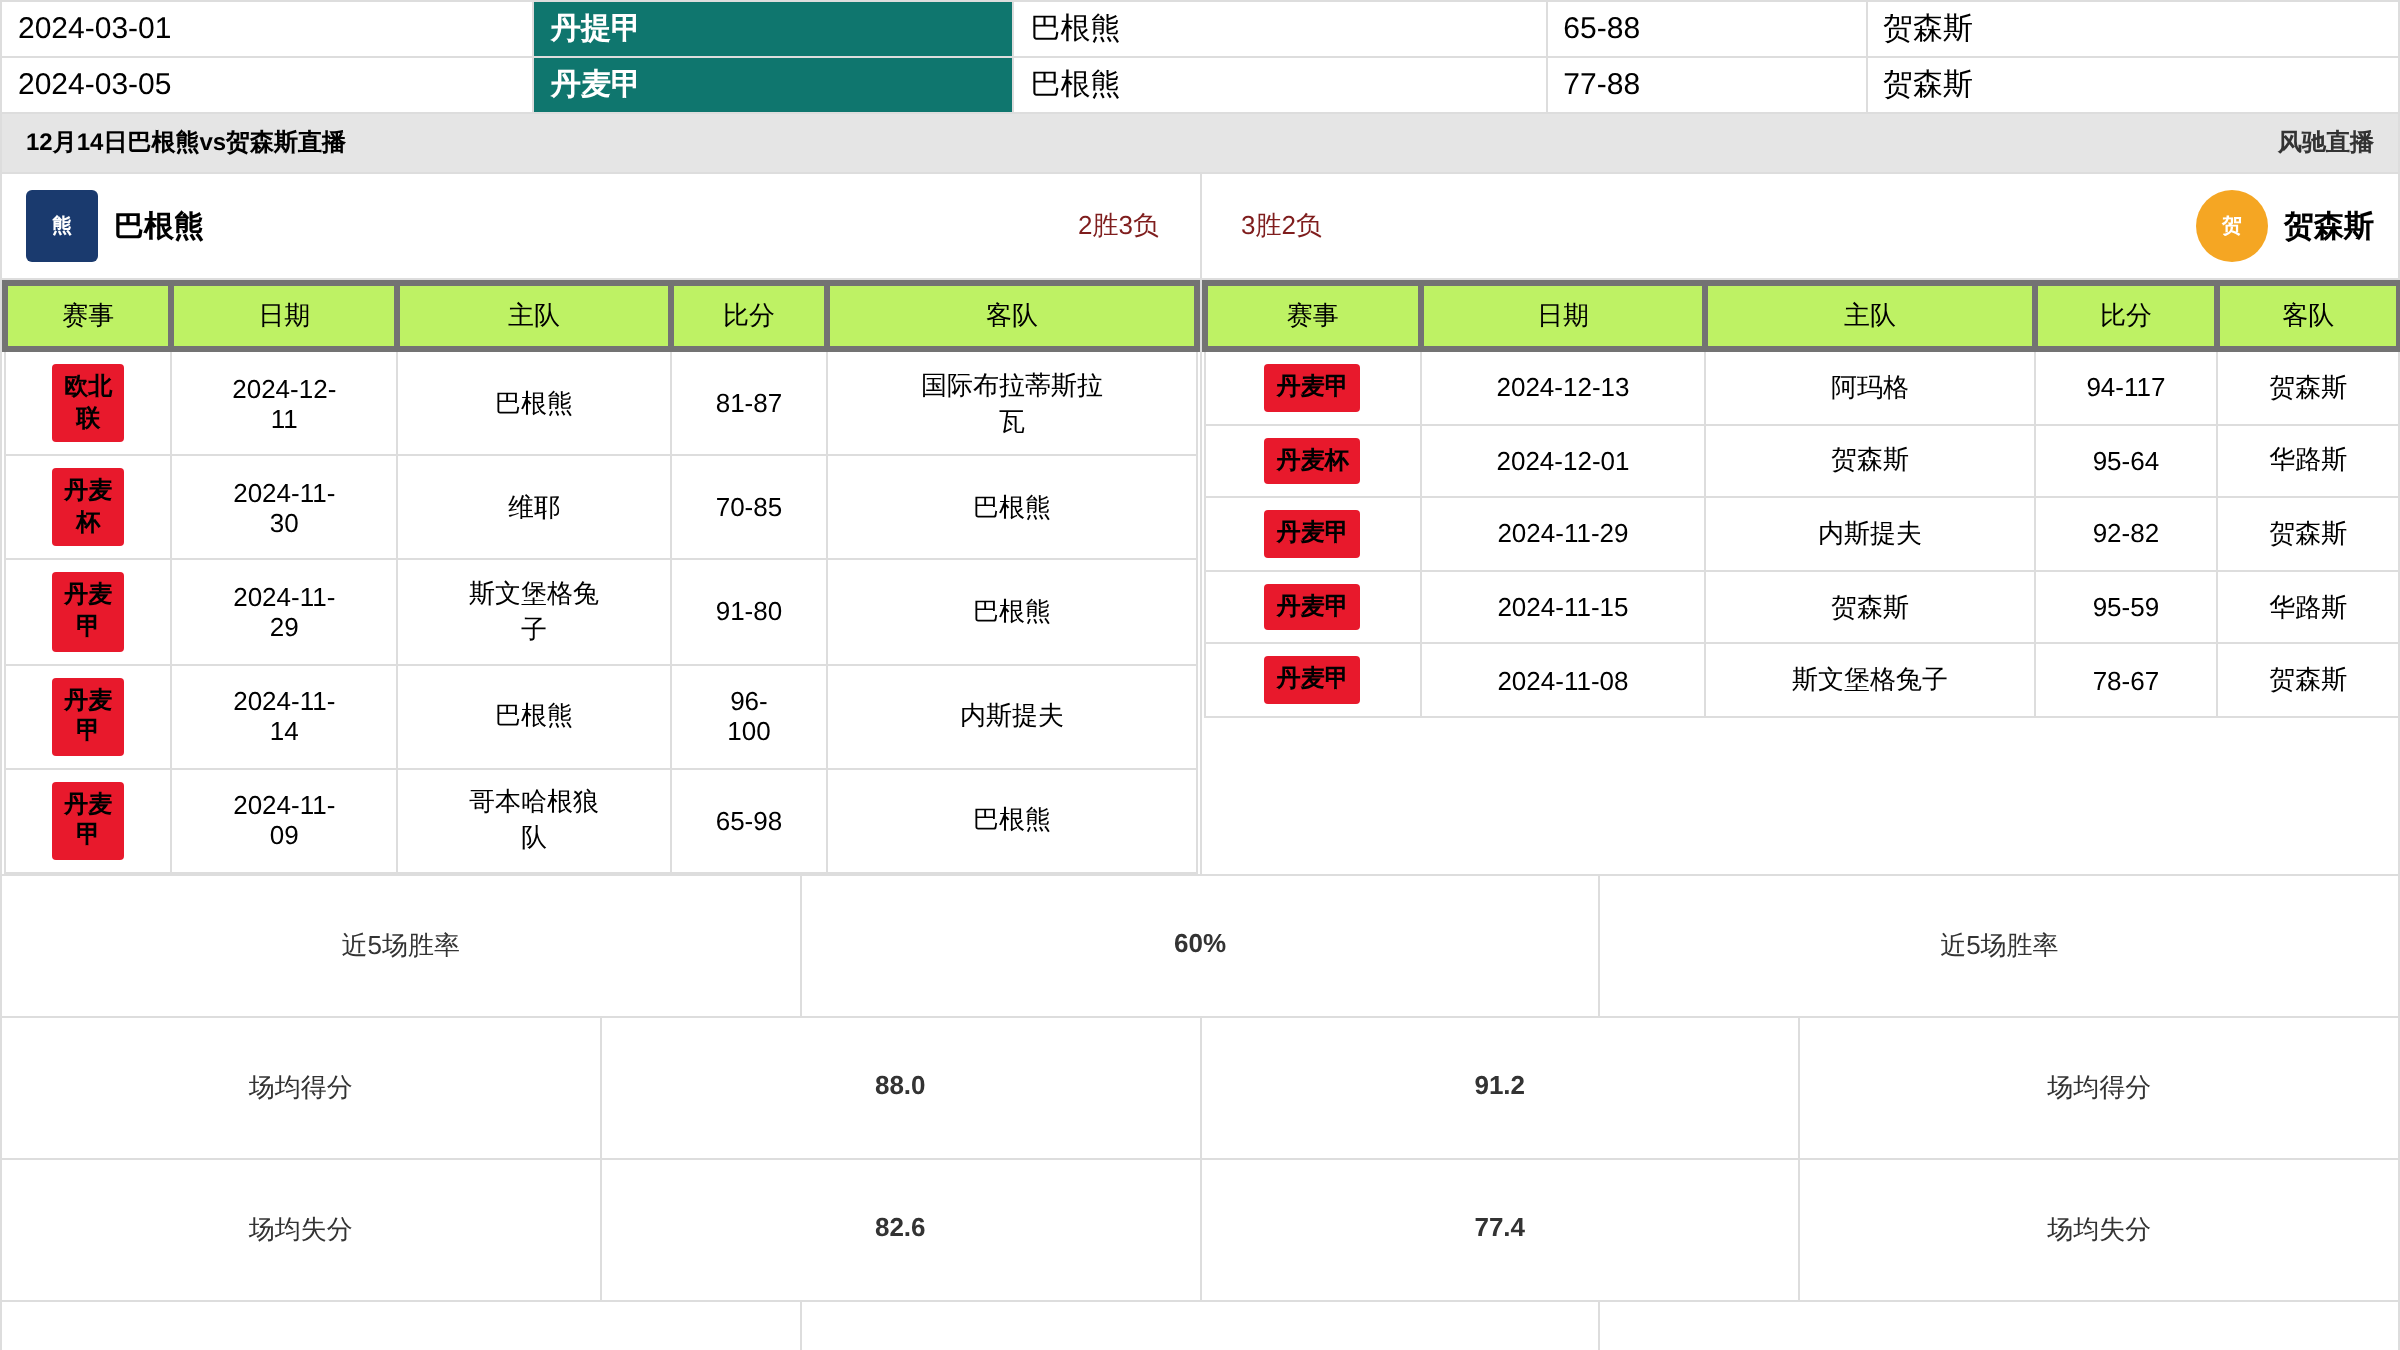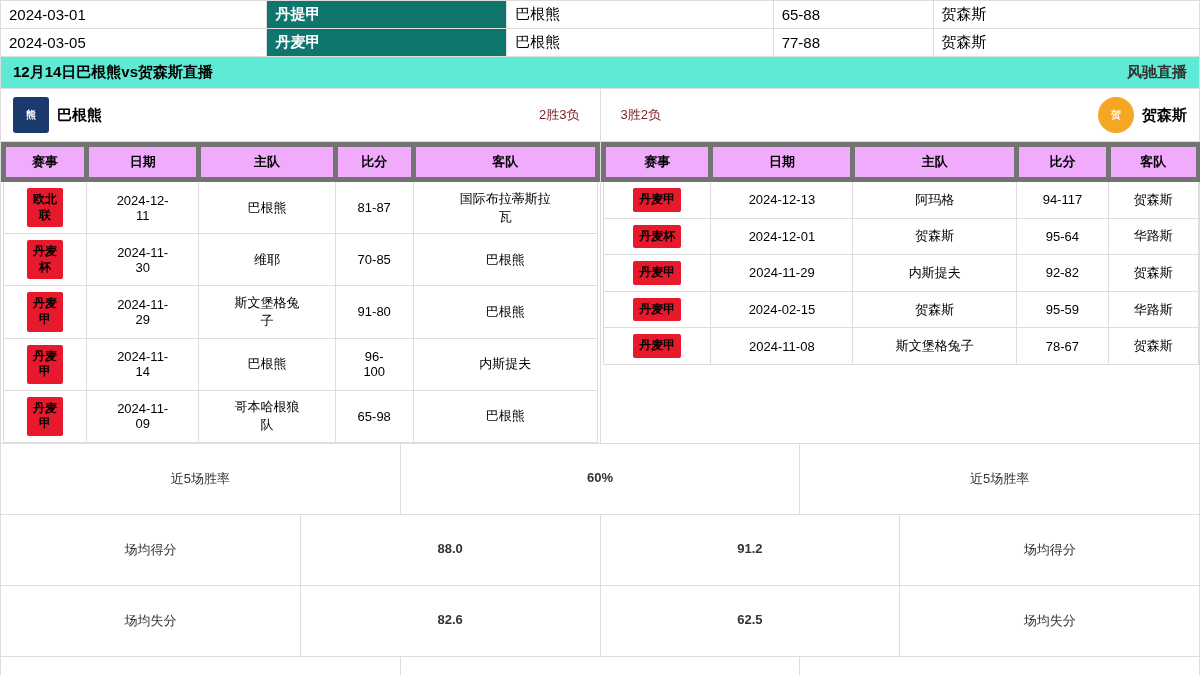--- a/index.html
+++ b/index.html
@@ -23,28 +23,28 @@
       font-size: 15px;
     }
     .top-rows .league-cell {
       background: #0f766e;
       color: #fff;
       font-weight: bold;
     }
 
     
     .match-header {
-      background: #5eead4;
+      background: #e5e5e5;
       border: 1px solid #ddd;
       border-top: none;
       display: flex;
       justify-content: space-between;
       align-items: center;
       padding: 6px 12px;
-      font-size: 15px;
+      font-size: 12px;
       font-weight: bold;
     }
     .match-header .brand {
       color: #333;
     }
 
     
     .team-info-row {
       display: flex;
       width: 100%;
@@ -107,25 +107,25 @@
     }
     .right-section {
       flex: 0 0 600px;
     }
 
     table.records-table {
       width: 100%;
       border-collapse: collapse;
     }
     table.records-table th {
-      background: #f0abfc;
-      border: 5px solid #737373;
+      background: #bef264;
+      border: 3px solid #737373;
       padding: 6px 4px;
       text-align: center;
-      font-weight: bold;
+      font-weight: normal;
       font-size: 13px;
     }
     table.records-table td {
       border: 1px solid #ddd;
       padding: 6px 4px;
       text-align: center;
       font-size: 13px;
       vertical-align: middle;
     }
     .league-badge {
@@ -341,21 +341,21 @@
           </td>
           <td>2024-11-29</td>
           <td>内斯提夫</td>
           <td>92-82</td>
           <td>贺森斯</td>
         </tr>
         <tr>
           <td>
             <span class="league-badge">丹麦甲</span>
           </td>
-          <td>2024-02-15</td>
+          <td>2024-11-15</td>
           <td>贺森斯</td>
           <td>95-59</td>
           <td>华路斯</td>
         </tr>
         <tr>
           <td>
             <span class="league-badge">丹麦甲</span>
           </td>
           <td>2024-11-08</td>
           <td>斯文堡格兔子</td>
@@ -378,21 +378,21 @@
   <div class="stats-row">
     <div class="stats-cell stats-label">场均得分</div>
     <div class="stats-cell stats-value">88.0</div>
     <div class="stats-cell stats-value">91.2</div>
     <div class="stats-cell stats-label">场均得分</div>
   </div>
 
   <div class="stats-row">
     <div class="stats-cell stats-label">场均失分</div>
     <div class="stats-cell stats-value">82.6</div>
-    <div class="stats-cell stats-value">62.5</div>
+    <div class="stats-cell stats-value">77.4</div>
     <div class="stats-cell stats-label">场均失分</div>
   </div>
 
   <div class="stats-row">
     <div class="stats-cell stats-label">场均总分</div>
     <div class="stats-cell stats-value">168.6</div>
     <div class="stats-cell stats-label">场均总分</div>
   </div>
 </div>
 

